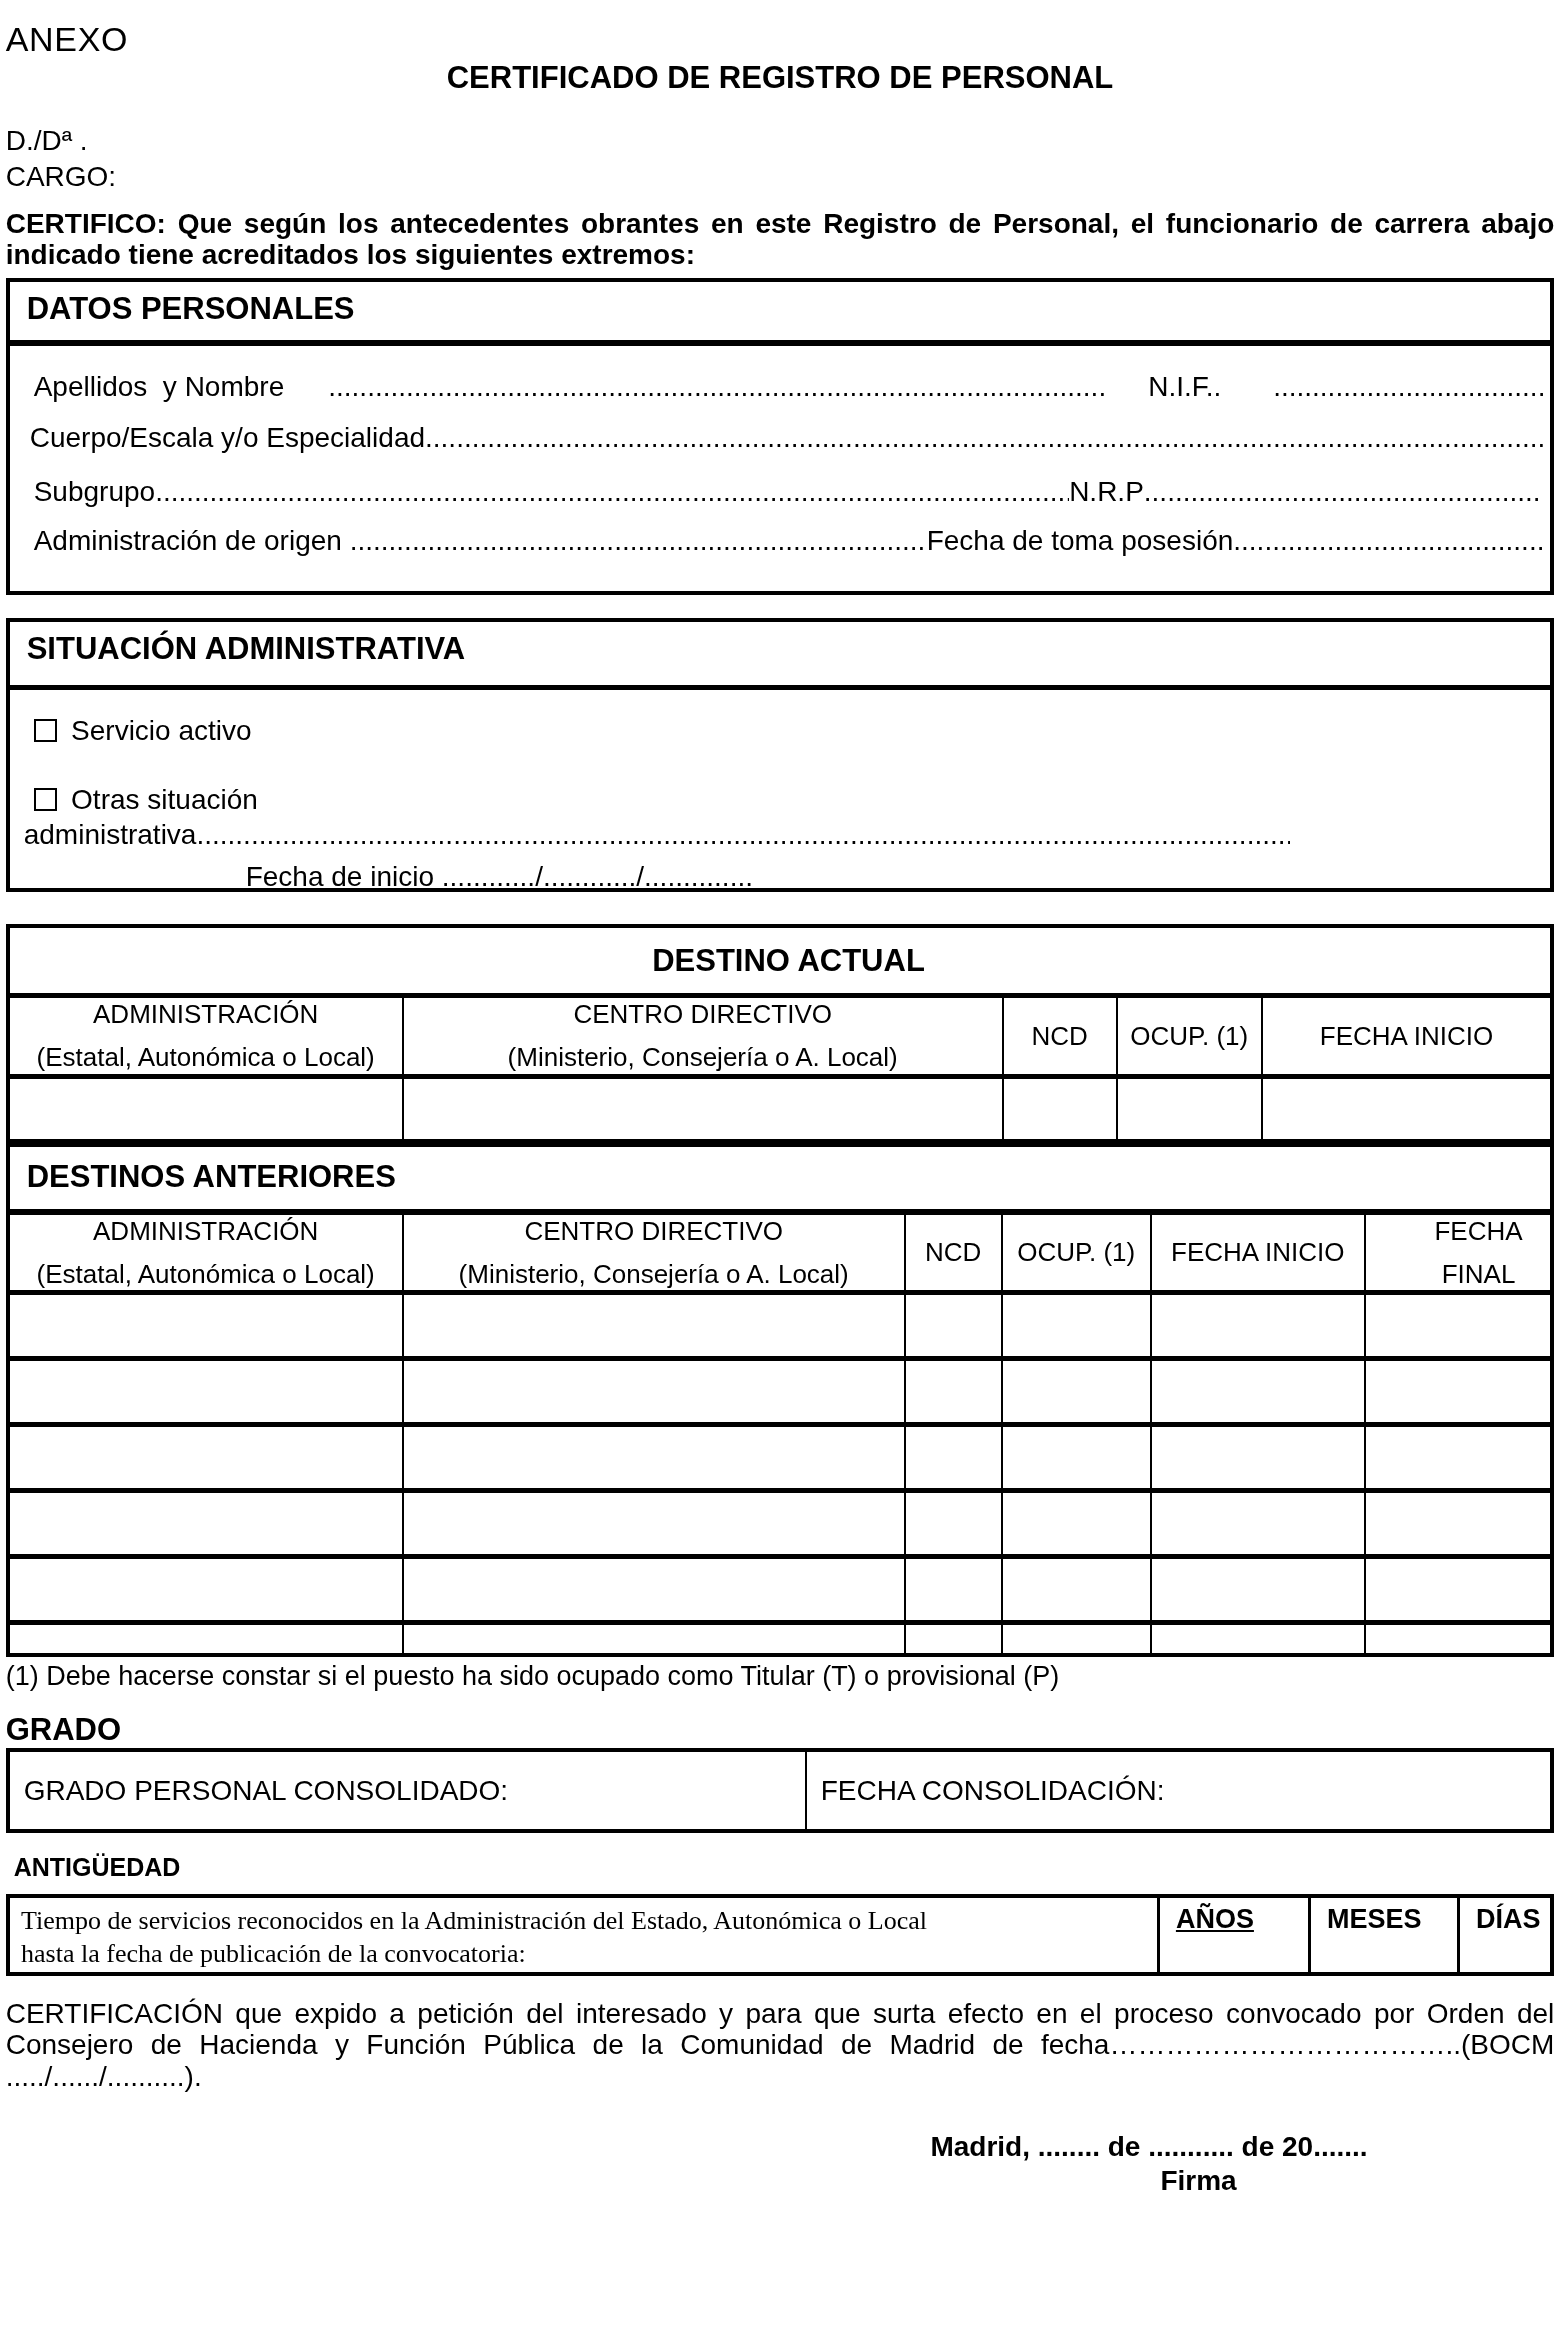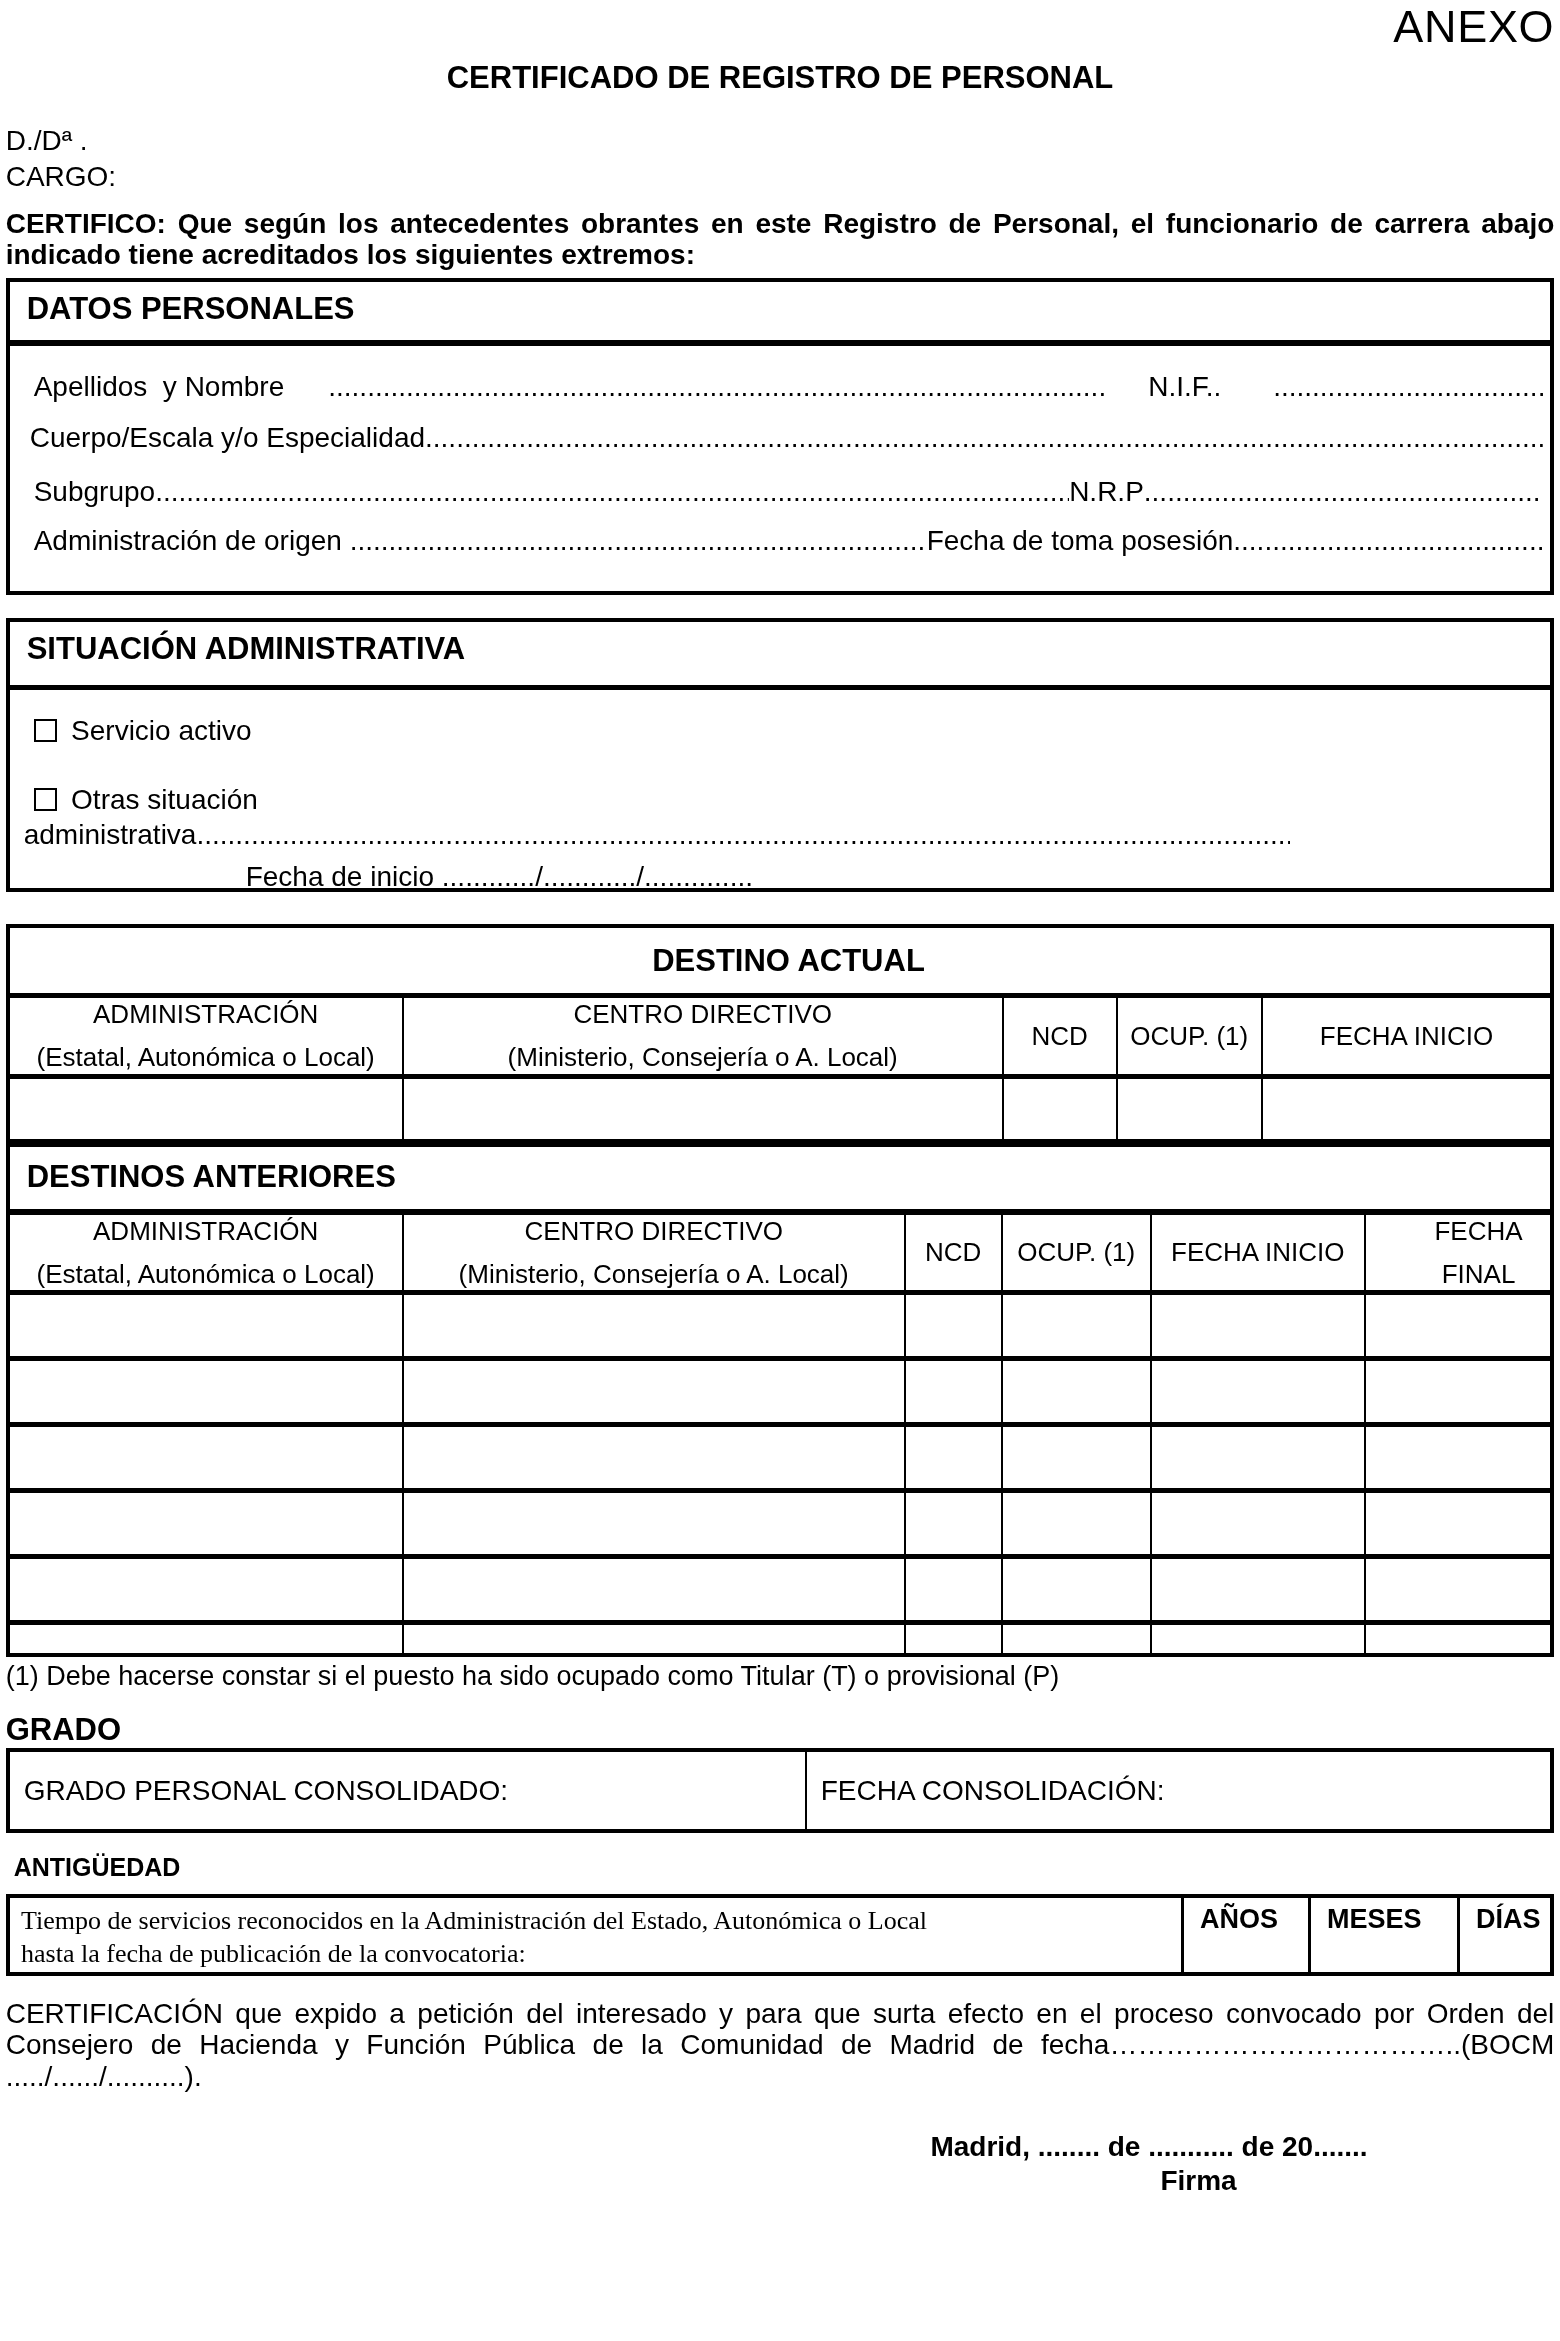--- a/index.html
+++ b/index.html
@@ -6,21 +6,21 @@
   .page{
     position:relative;
     width:1560px;height:2342px;
     background:#fff;color:#000;
     font-family:"Liberation Sans","DejaVu Sans",sans-serif;
     font-size:28px;
     overflow:hidden;
   }
   .abs{position:absolute;left:5.7px;right:5.7px;}
 
-  #title{top:1px;text-align:right;font-size:45px;letter-spacing:0.7px;}
+  #title{top:20px;text-align:left;font-size:34px;letter-spacing:0.7px;}
   #subtitle{top:60px;text-align:center;font-size:31px;font-weight:bold;}
   #salutation{top:125px;}
   #cargo{top:161px;}
   #certify{top:209px;font-weight:bold;text-align:justify;line-height:1.1;}
 
   .box{border:4.3px solid #000;box-sizing:border-box;background:#fff;}
   .box-title{font-weight:bold;font-size:31px;line-height:34px;padding:10px 0 0 17px;}
   .hrule{height:5.7px;background:#000;}
 
   
@@ -79,21 +79,21 @@
   #grado-title{top:1712px;font-weight:bold;font-size:31px;}
   #grado-box{top:1748px;height:85px;display:flex;}
   .grado-cell{display:flex;align-items:center;padding-left:14px;box-sizing:border-box;}
   .grado-left{width:797px;border-right:2.8px solid #000;}
   .grado-right{flex:1;}
 
   #antiguedad-title{top:1853px;font-weight:bold;font-size:25px;margin-left:8px;}
   #antiguedad-box{top:1894px;height:82px;display:flex;}
   .ant-text{flex:1;box-sizing:border-box;padding:5.7px 0 0 11.4px;font-size:26px;line-height:1.28;font-family:Liberation Serif, serif;}
   .ant-col{box-sizing:border-box;border-left:3.6px solid #000;font-weight:bold;font-size:27px;padding:5.7px 0 0 15.6px;}
-  .ant-anos{width:127px;}
+  .ant-anos{width:151px;text-decoration:underline;}
   .ant-meses{width:149px;}
   .ant-dias{width:93px;}
 
   #certificacion{top:1998px;text-align:justify;line-height:1.12;}
 
   #signature{position:absolute;top:2132px;left:879px;width:540px;text-align:center;font-weight:bold;font-size:28px;line-height:1.05;}
   .firma{margin-left:99px;margin-top:4.3px;}
 </style>
 </head>
 <body>

